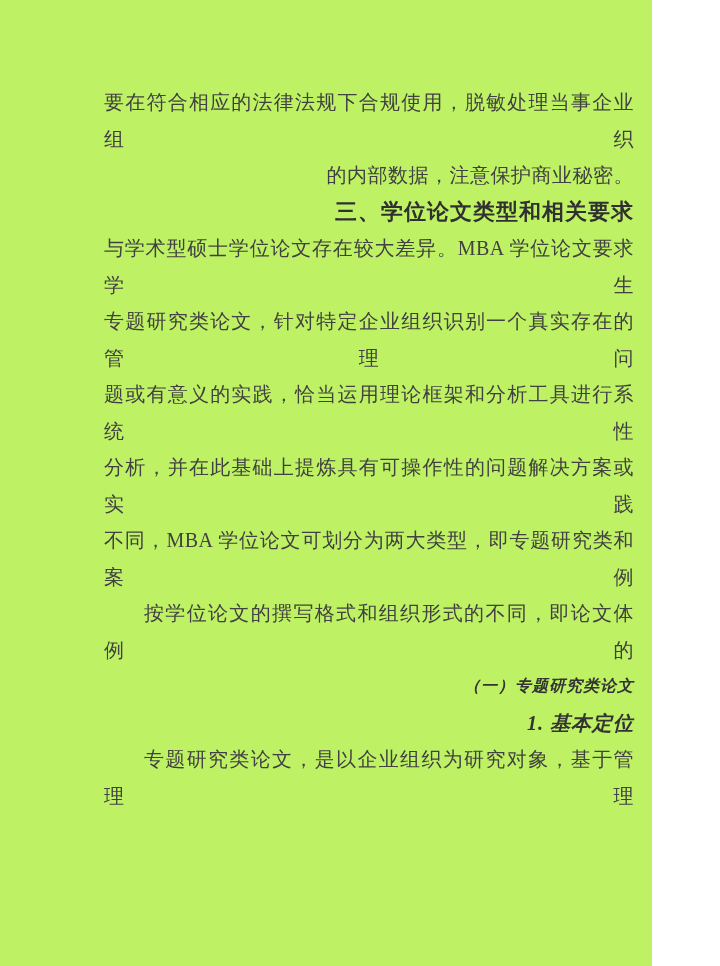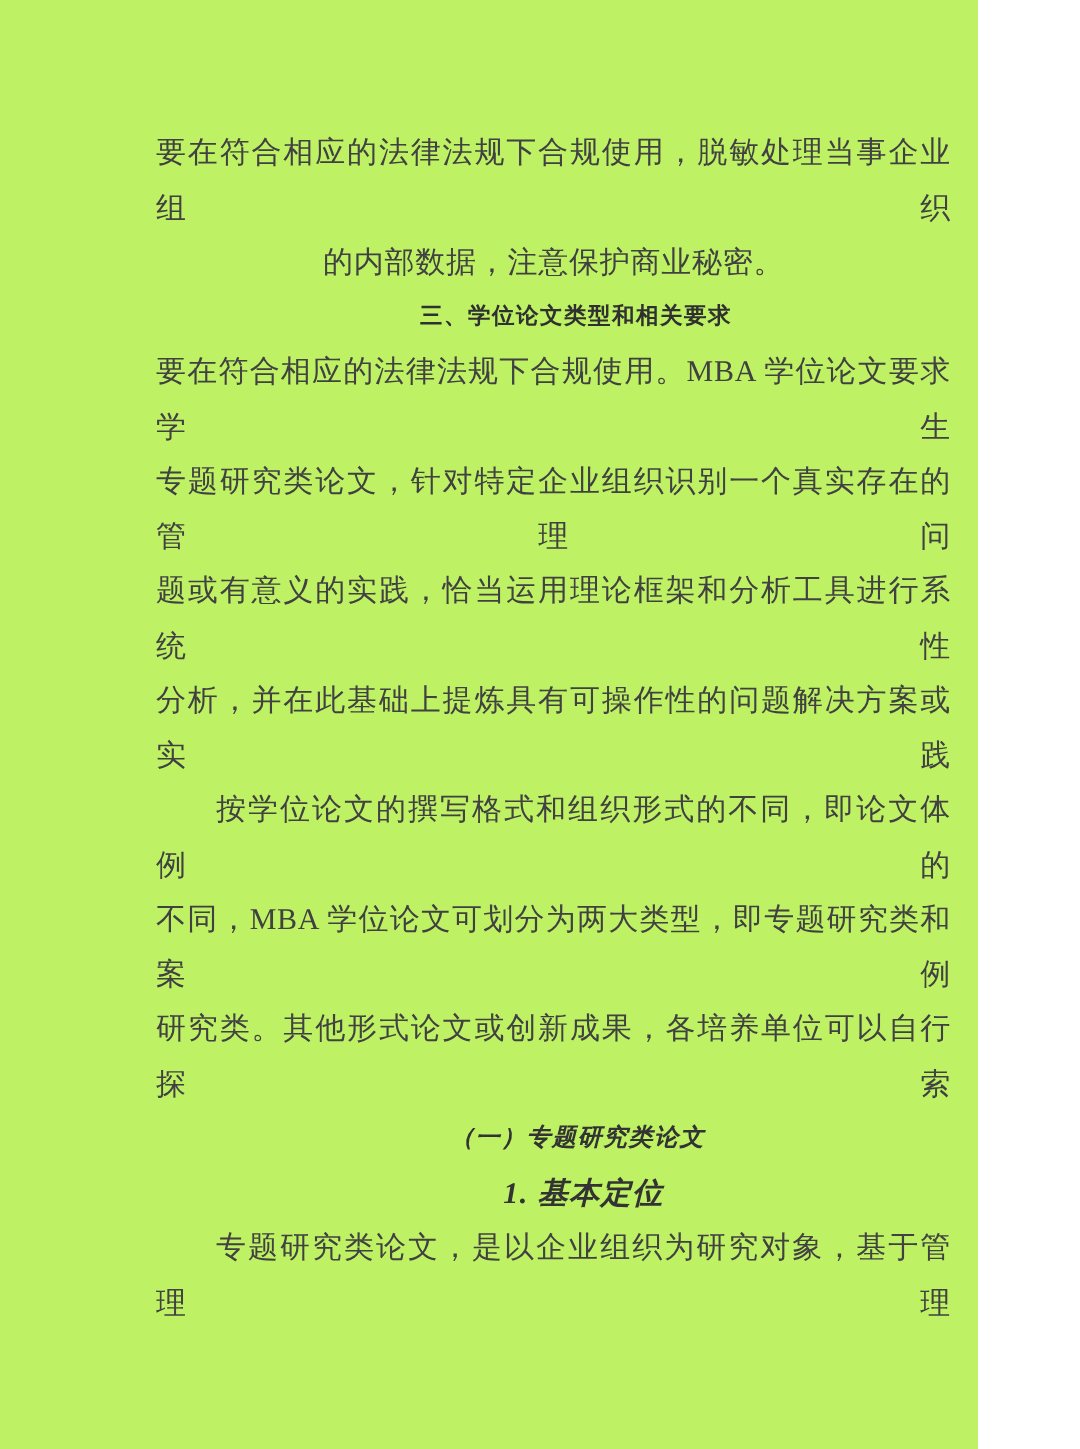--- a/index.html
+++ b/index.html
@@ -19,38 +19,38 @@
     position: absolute;
     left: 104px;
     top: 84px;
     width: 530px;
   }
   .ln {
     font-size: 20px;
     line-height: 36.5px;
     color: #414141;
     letter-spacing: 0.5px;
-    text-align: center;
+    text-align: right;
     white-space: normal;
   }
   
   .j {
     text-align: justify;
     text-align-last: justify;
     -moz-text-align-last: justify;
   }
   
   .ind {
     text-indent: 2em;
   }
   
   .h-hei {
-    font-family: Liberation Mono, monospace;
+    font-family: Liberation Serif, serif;
     font-weight: 700;
-    font-size: 15px;
+    font-size: 22px;
     color: #303030;
     letter-spacing: 1px;
   }
   
   .h-kai {
     font-weight: 700;
     font-style: italic;
     font-size: 16px;
     color: #333333;
     letter-spacing: 1px;
@@ -65,25 +65,24 @@
   }
 </style>
 </head>
 <body>
 
 <div class="page">
   <div class="text-column">
     <div class="ln j">要在符合相应的法律法规下合规使用，脱敏处理当事企业组织</div>
     <div class="ln">的内部数据，注意保护商业秘密。</div>
     <div class="ln h-hei ind">三、学位论文类型和相关要求</div>
-    <div class="ln j">要在符合相应的法律法规下合规使用。MBA 学位论文要求学生</div>
+    <div class="ln j">与学术型硕士学位论文存在较大差异。MBA 学位论文要求学生</div>
     <div class="ln j">专题研究类论文，针对特定企业组织识别一个真实存在的管理问</div>
     <div class="ln j">题或有意义的实践，恰当运用理论框架和分析工具进行系统性</div>
     <div class="ln j">分析，并在此基础上提炼具有可操作性的问题解决方案或实践</div>
+    <div class="ln j">不同，MBA 学位论文可划分为两大类型，即专题研究类和案例</div>
     <div class="ln j ind">按学位论文的撰写格式和组织形式的不同，即论文体例的</div>
-    <div class="ln j">不同，MBA 学位论文可划分为两大类型，即专题研究类和案例</div>
-    <div class="ln j">研究类。其他形式论文或创新成果，各培养单位可以自行探索</div>
     <div class="ln h-kai ind">（一）专题研究类论文</div>
     <div class="ln h-num ind">1. 基本定位</div>
     <div class="ln j ind">专题研究类论文，是以企业组织为研究对象，基于管理理</div>
 
   </div>
 </div>
 
 </body></html>

